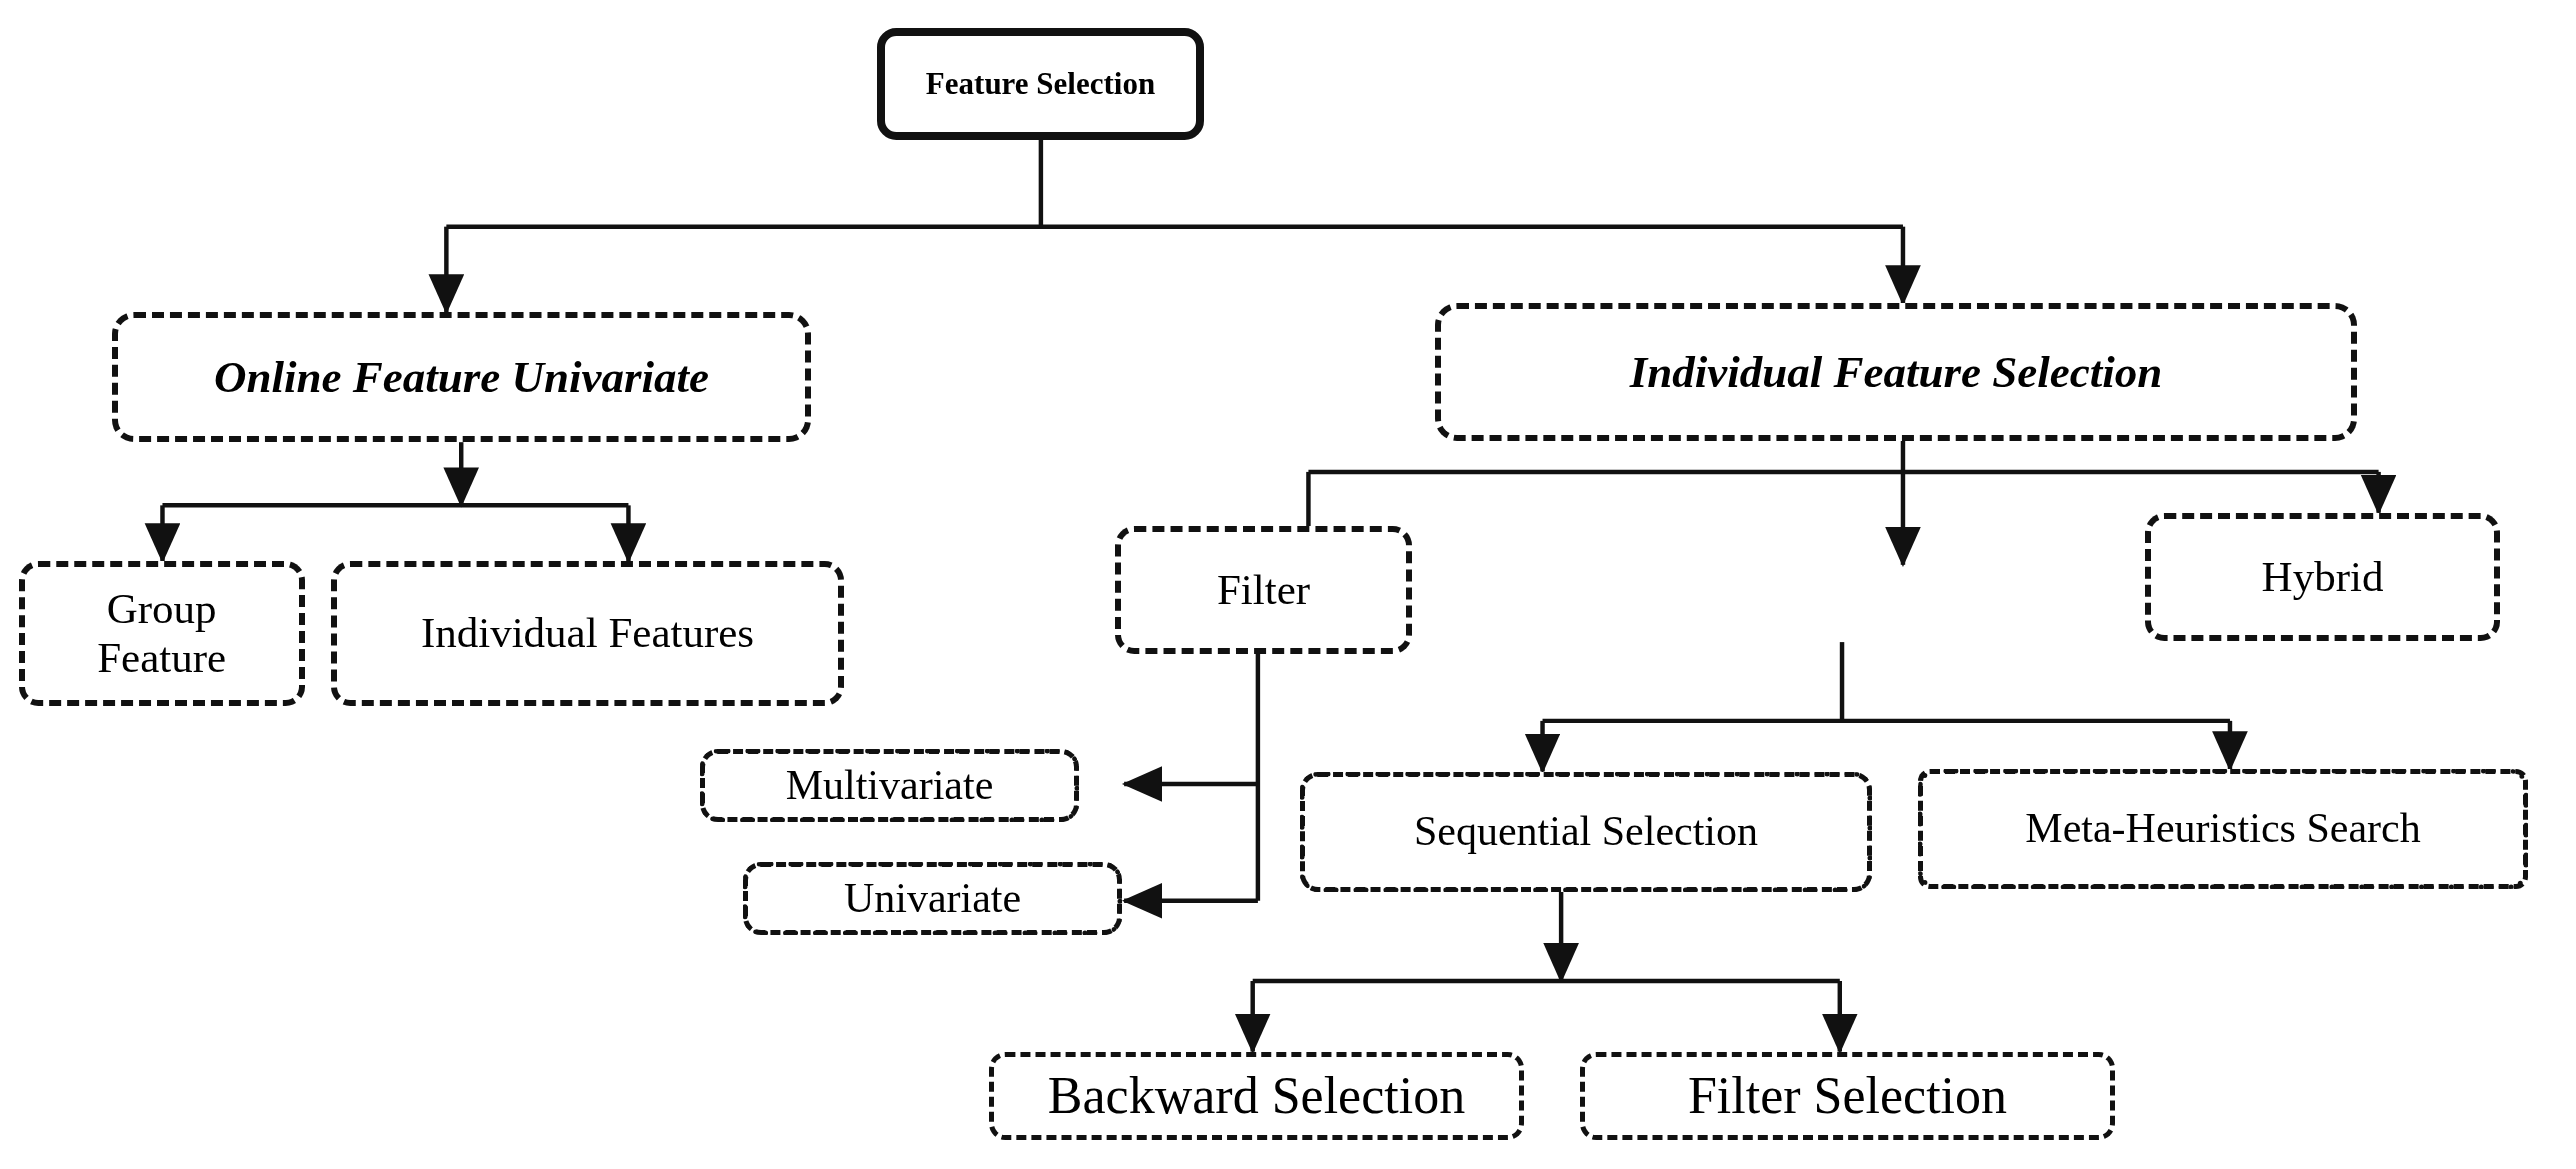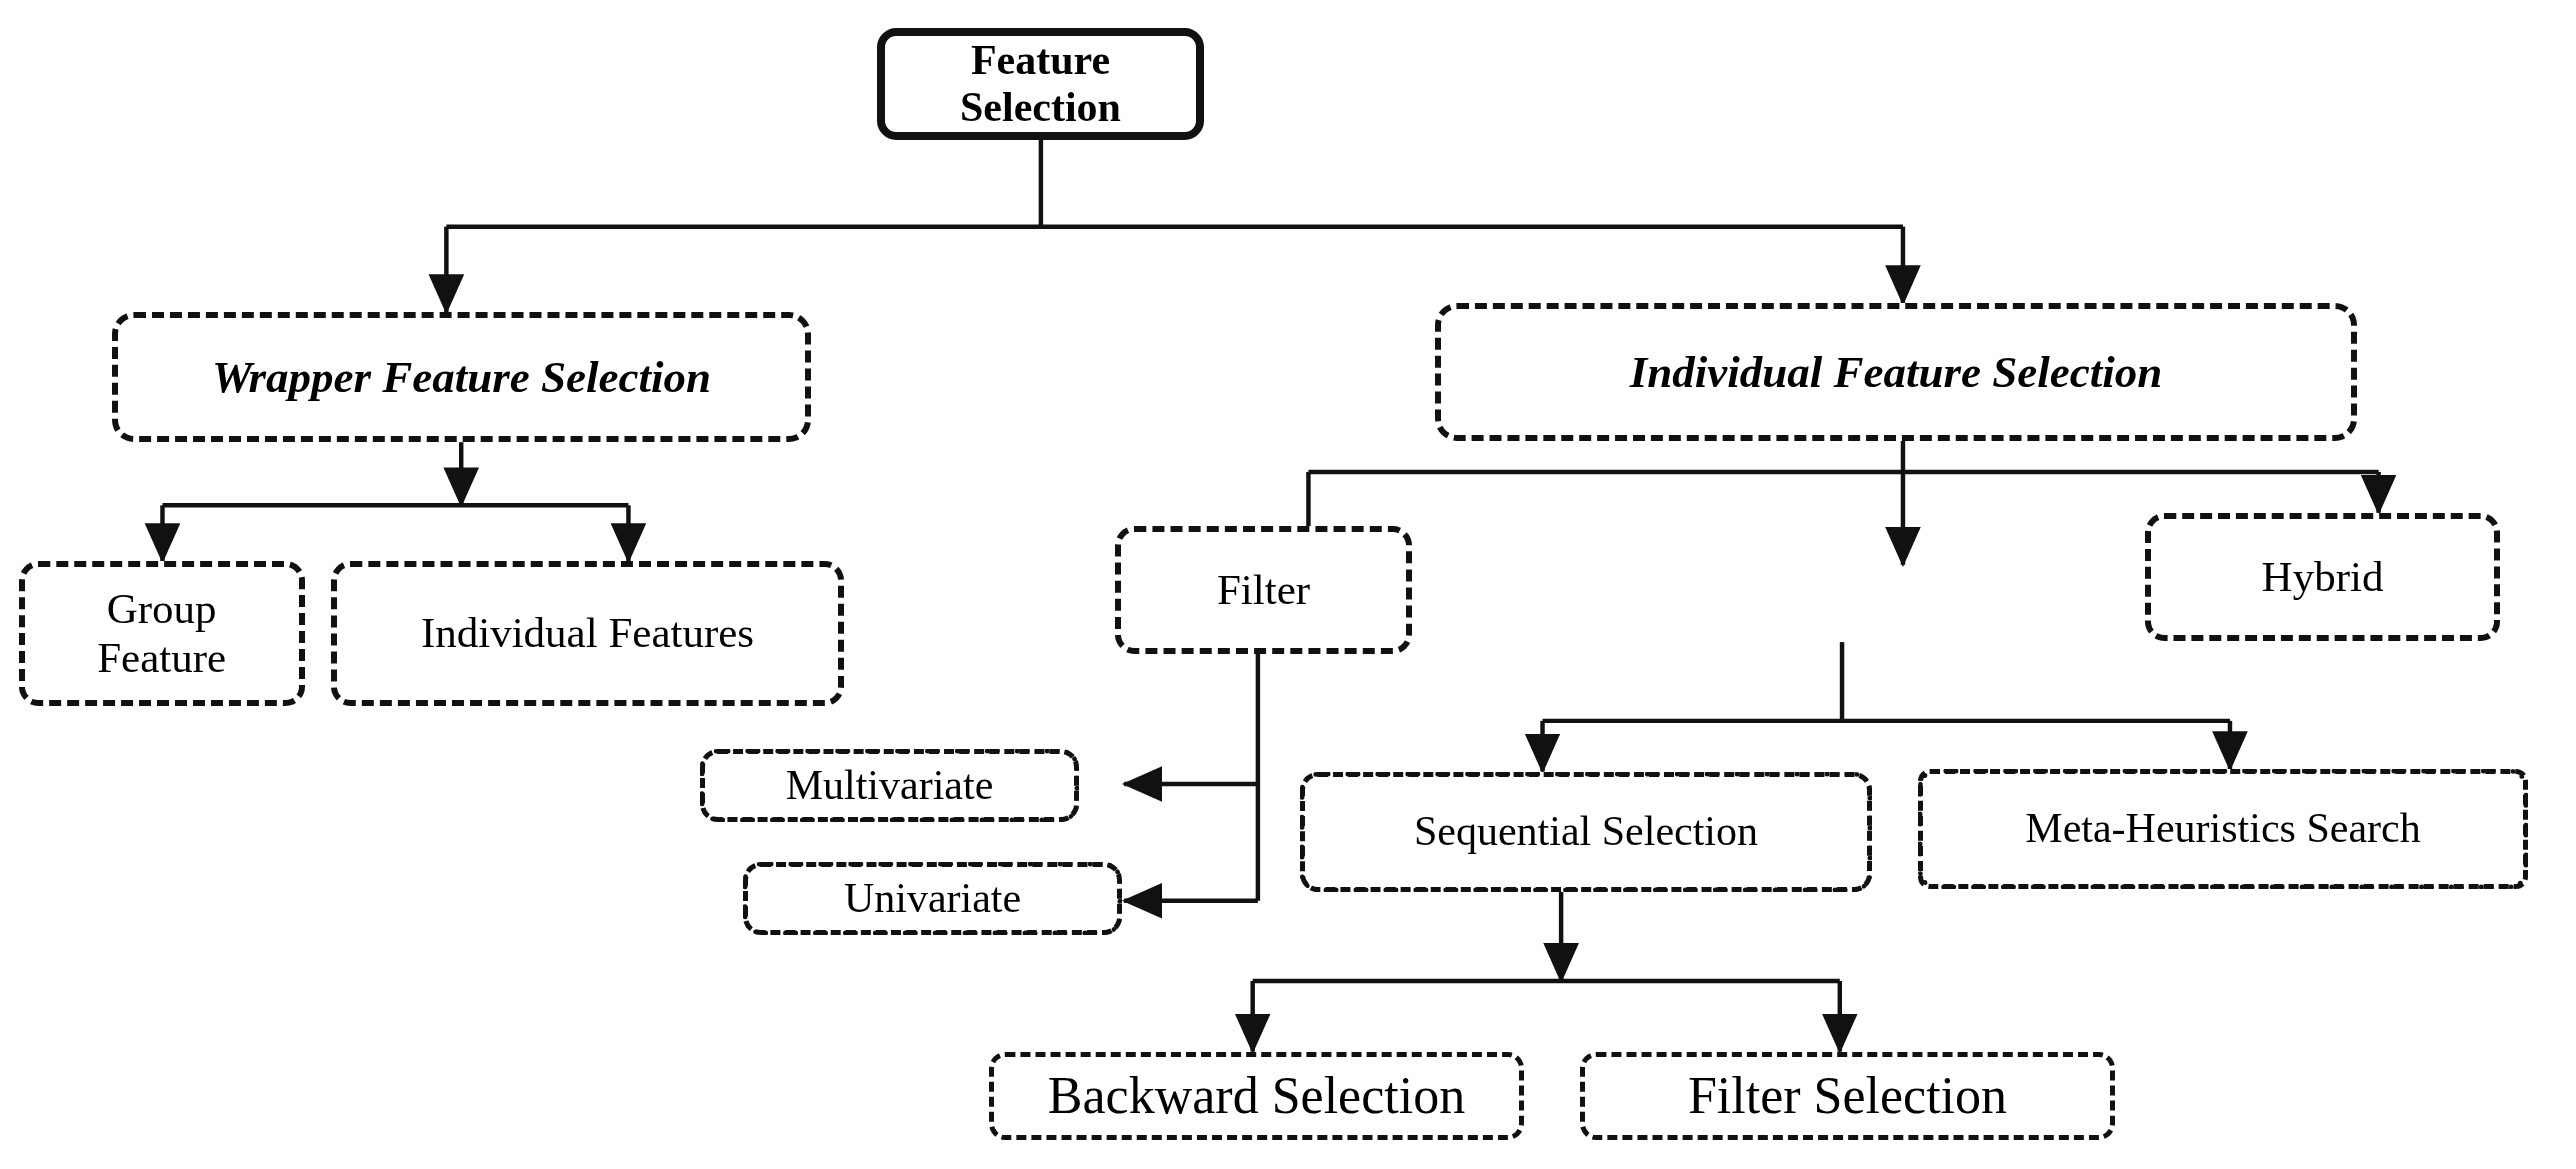--- a/index.html
+++ b/index.html
@@ -34,21 +34,21 @@
     line-height: 1.12;
     z-index: 2;
   }
   .node .lbl { display: block; padding: 0 7.4px; }
 
   
   .bs-solid {
     border: 8.2px solid #111111;
     border-radius: 19.3px;
     font-weight: bold;
-    font-size: 42px;
+    font-size: 31px;
   }
   .bs-dashed-heavy {
     border: 6.7px dashed #111111;
     border-radius: 22px;
     font-style: italic;
     font-weight: bold;
     font-size: 45px;
   }
   .bs-dashed {
     border: 6px dashed #111111;
@@ -116,21 +116,21 @@
       <path d="M1685,1320 L1685,1415" marker-end="url(#arrow)"></path>
       <path d="M2475,1320 L2475,1415" marker-end="url(#arrow)"></path>
     </g>
   </svg>
 
   <div class="node bs-solid" style="left:877px; top:28px; width:327px; height:112px;">
     <span class="lbl">Feature Selection</span>
   </div>
 
   <div class="node bs-dashed-heavy" style="left:112px; top:312px; width:699px; height:130px;">
-    <span class="lbl">Wrapper Feature Selection</span>
+    <span class="lbl">Online Feature Univariate</span>
   </div>
 
   <div class="node bs-dashed-heavy" style="left:1435px; top:303px; width:922px; height:138px;">
     <span class="lbl">Individual Feature Selection</span>
   </div>
 
   <div class="node bs-dashed" style="left:18.6px; top:561px; width:286px; height:145px;">
     <span class="lbl" style="white-space:pre-line;">Group
 Feature</span>
   </div>

